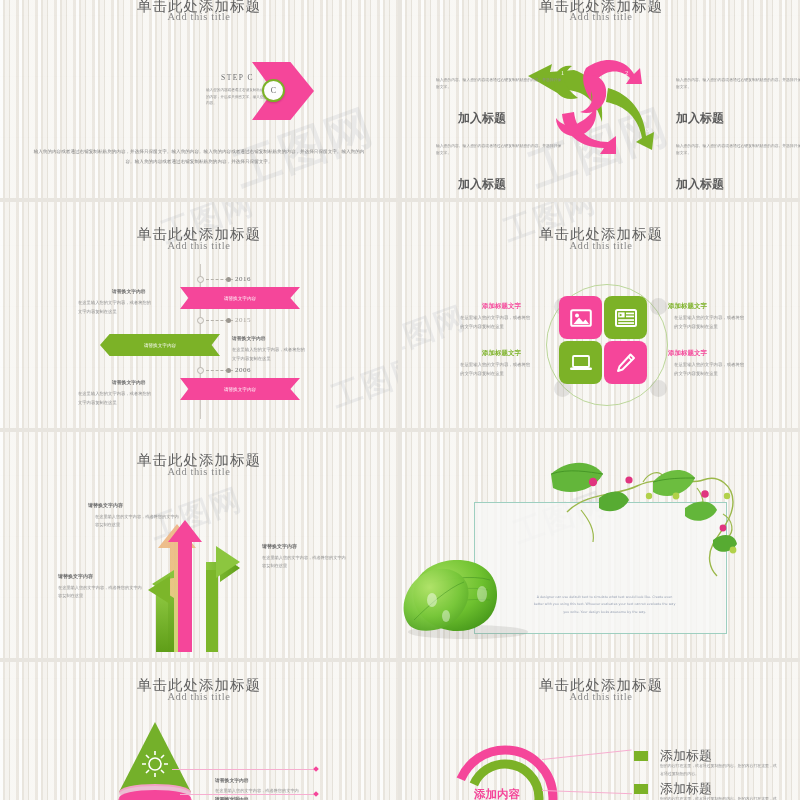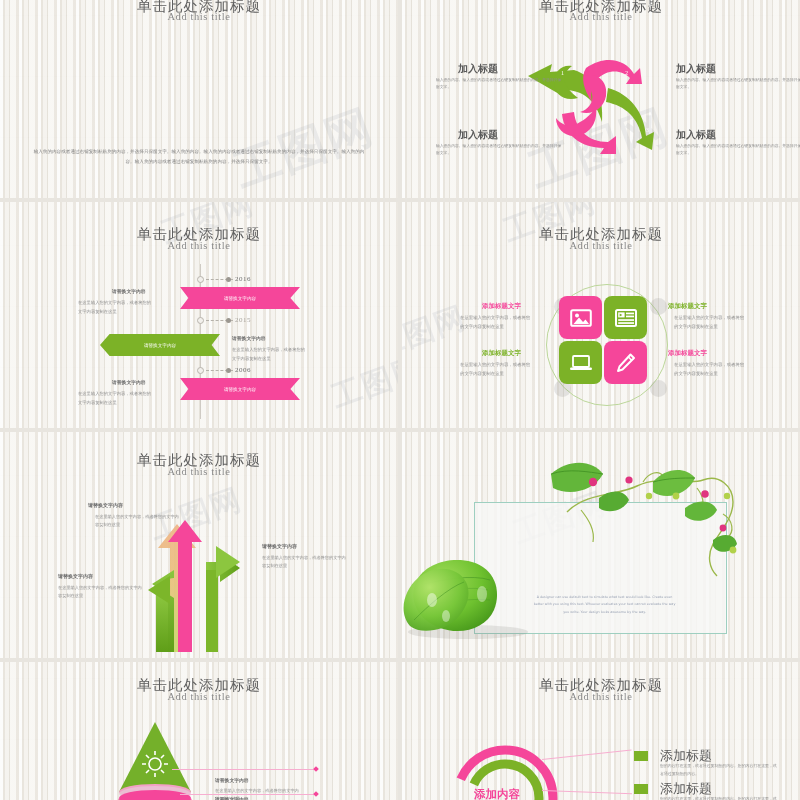--- a/index.html
+++ b/index.html
@@ -106,23 +106,24 @@
   }
   .s1-foot {
     position: absolute; left: 32px; right: 32px; top: 147px;
     font-size: 4.6px; color: #7e7e7e; line-height: 2.1;
     text-align: center;
     font-family: "DejaVu Sans", sans-serif;
   }
 
   
   .pw-title {
-    position: absolute; font-size: 10px; color: #5b5b5b;
+    position: absolute; font-size: 12px; color: #5b5b5b;
     font-family: "DejaVu Sans", sans-serif; font-weight: 600;
     white-space: nowrap;
+    margin-top: 48px;
   }
   .pw-body {
     position: absolute; font-size: 3.8px; color: #8d8d8d;
     line-height: 1.95; width: 128px;
     font-family: "DejaVu Sans", sans-serif;
   }
   .pw-num {
     position: absolute; font-size: 6px; color: #fff;
     font-family: "Liberation Serif", serif;
   }
@@ -265,20 +266,28 @@
 
 <div id="page">
 
   <div class="slide s-tl">
     <div class="wm" style="left:232px; top:118px;">工图网</div>
     <div class="title-zh" style="top:-3px;">单击此处添加标题</div>
     <div class="title-en" style="top:11px;">Add this title</div>
 
 
 
+    <div class="step-group" style="left:206px; top:60px; width:90px; height:60px;">
+      <div class="step-label" style="left:15px; top:13px;">STEP  C</div>
+      <div class="chev pk" style="left:46px; top:2px;"></div>
+      <div class="step-body" style="left:0px; top:27px;">输入您的内容或者通过右键复制粘贴您的内容，并选择只保留文字。输入您的内容。</div>
+      <div class="step-circle ring-gr" style="left:56px; top:19px;">
+          <span>C</span>
+        </div>
+    </div>
 
 
     <div class="s1-foot">输入您的内容或者通过右键复制粘贴您的内容，并选择只保留文字。输入您的内容。输入您的内容或者通过右键复制粘贴您的内容，并选择只保留文字。输入您的内容。输入您的内容或者通过右键复制粘贴您的内容，并选择只保留文字。</div>
   </div>
 
   <div class="slide s-tr">
     <div class="wm" style="left:125px; top:118px;">工图网</div>
     <div class="title-zh" style="top:-3px;">单击此处添加标题</div>
     <div class="title-en" style="top:11px;">Add this title</div>
 

